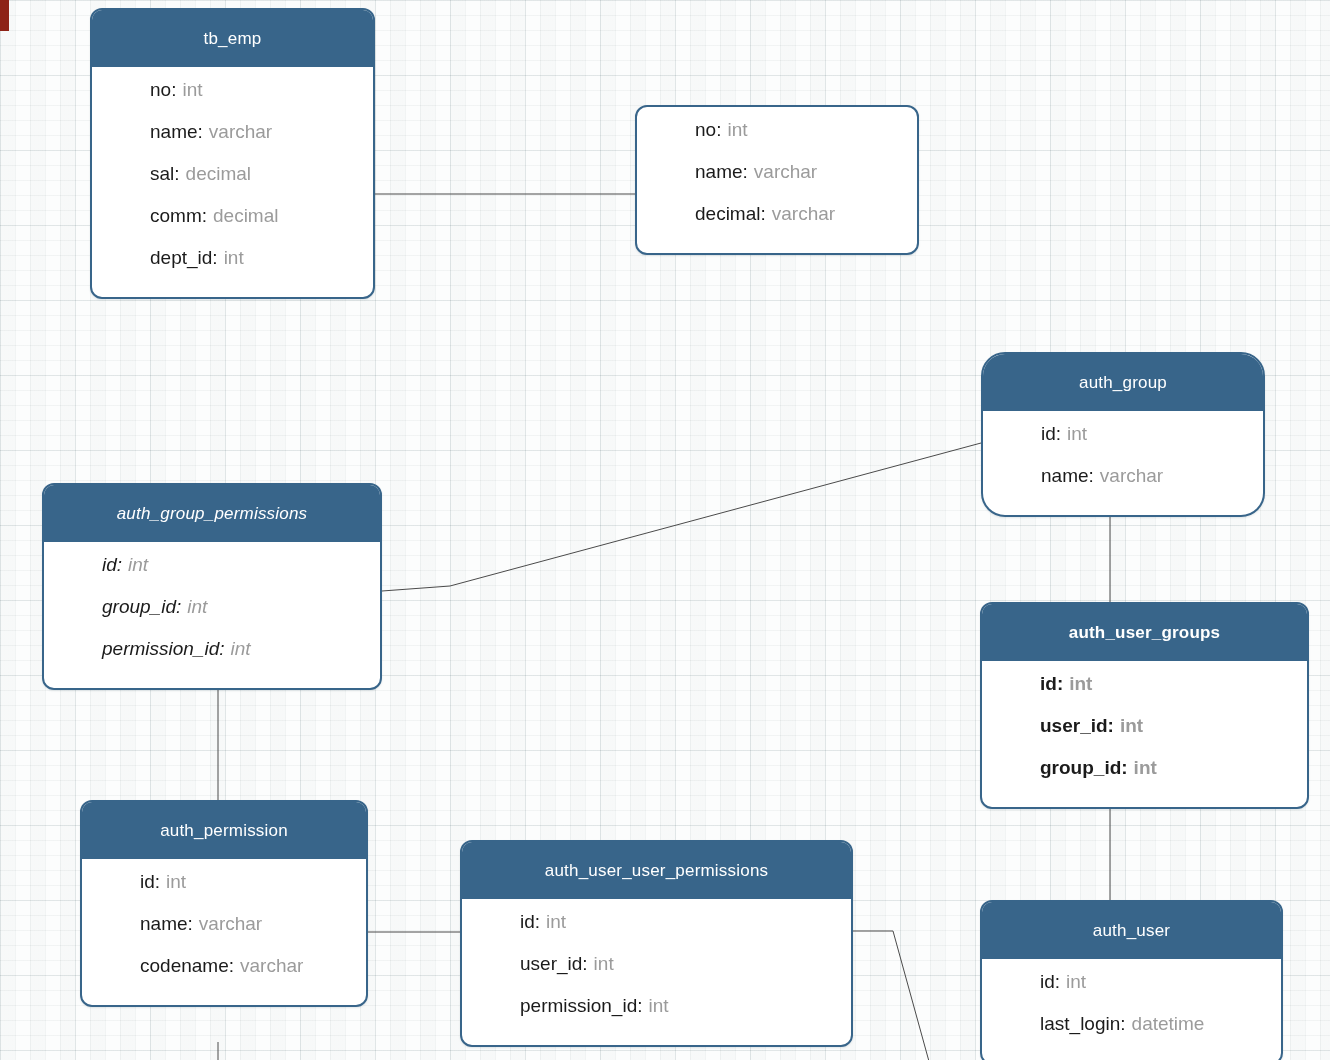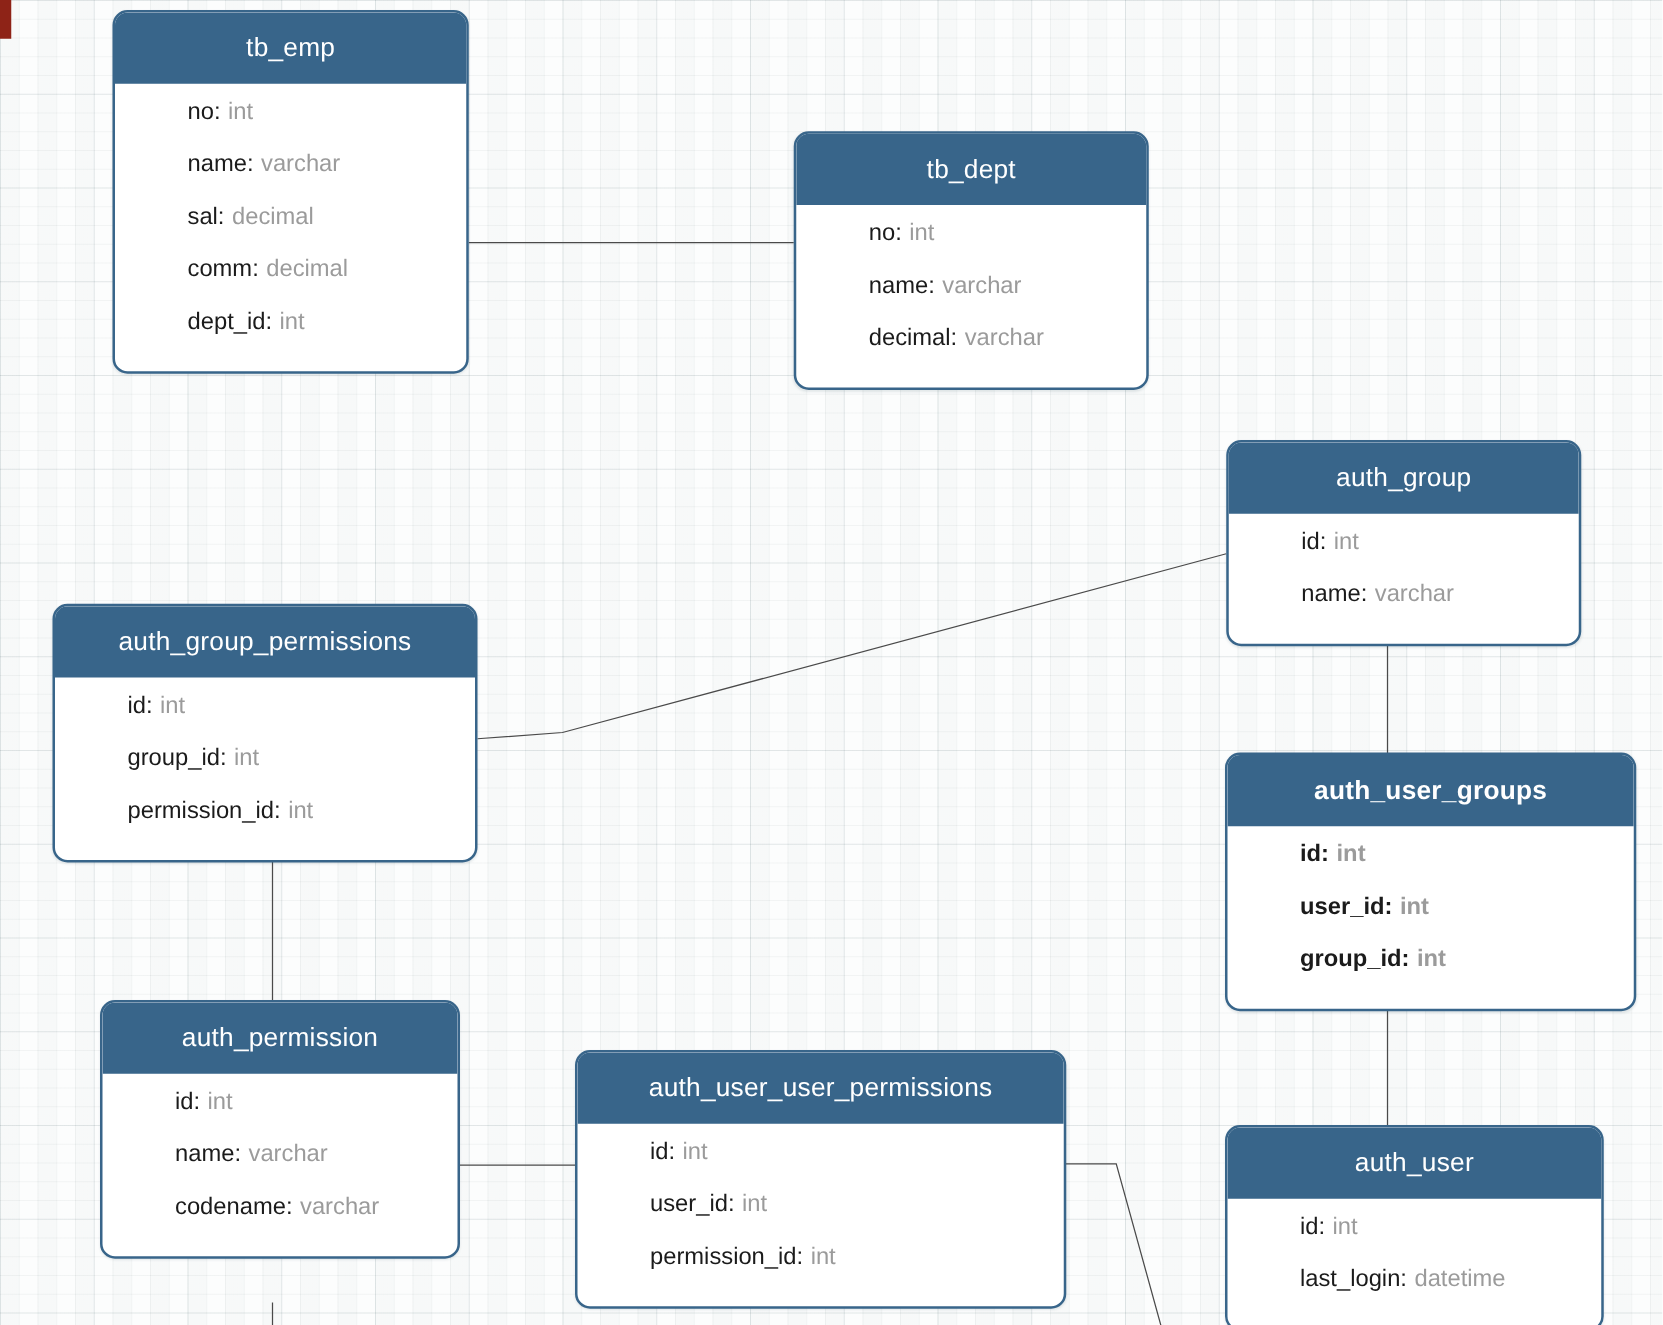--- a/index.html
+++ b/index.html
@@ -49,40 +49,40 @@
     border-radius: 12px;
     overflow: hidden;
     box-shadow: 0 1px 2px rgba(40,70,90,0.12);
   }
   .thead {
     height: 57px;
     line-height: 57px;
     text-align: center;
     background: var(--accent);
     color: var(--header-text);
-    font-size: 21px;
+    font-size: 17px;
     letter-spacing: 0.2px;
   }
   .tbody {
     padding: 2px 0 18px 0;
   }
   .field {
     height: 42px;
     line-height: 42px;
     padding-left: 58px;
     font-size: 19px;
     white-space: nowrap;
   }
   .fname { color: var(--field-name); margin-top: 30px; }
   .ftype { color: var(--field-type); margin-left: 6px; }
 
   #t0 { left: 90px;  top: 8px;   width: 285px; }
   #t1 { left: 635px; top: 105px; width: 284px; }
-  #t2 { left: 981px; top: 352px; width: 284px; }
-  #t3 { left: 42px;  top: 483px; width: 340px; }
+  #t2 { left: 981px; top: 352px; width: 284px; border-radius: 24px; }
+  #t3 { left: 42px;  top: 483px; width: 340px; font-style: italic; }
   #t4 { left: 980px; top: 602px; width: 329px; font-weight: bold; }
   #t5 { left: 80px;  top: 800px; width: 288px; }
   #t6 { left: 460px; top: 840px; width: 393px; }
   #t7 { left: 980px; top: 900px; width: 303px; }
 
   .corner-marker {
     position: absolute;
     z-index: 3;
     left: 0; top: 0;
     width: 9px;
@@ -111,21 +111,20 @@
     <div class="tbody">
       <div class="field"><span class="fname">no:</span><span class="ftype">int</span></div>
       <div class="field"><span class="fname">name:</span><span class="ftype">varchar</span></div>
       <div class="field"><span class="fname">sal:</span><span class="ftype">decimal</span></div>
       <div class="field"><span class="fname">comm:</span><span class="ftype">decimal</span></div>
       <div class="field"><span class="fname">dept_id:</span><span class="ftype">int</span></div>
     </div>
   </div>
 
   <div class="table" id="t1">
-    <div class="thead">tb_dept</div>
     <div class="tbody">
       <div class="field"><span class="fname">no:</span><span class="ftype">int</span></div>
       <div class="field"><span class="fname">name:</span><span class="ftype">varchar</span></div>
       <div class="field"><span class="fname">decimal:</span><span class="ftype">varchar</span></div>
     </div>
   </div>
 
   <div class="table" id="t2">
     <div class="thead">auth_group</div>
     <div class="tbody">

